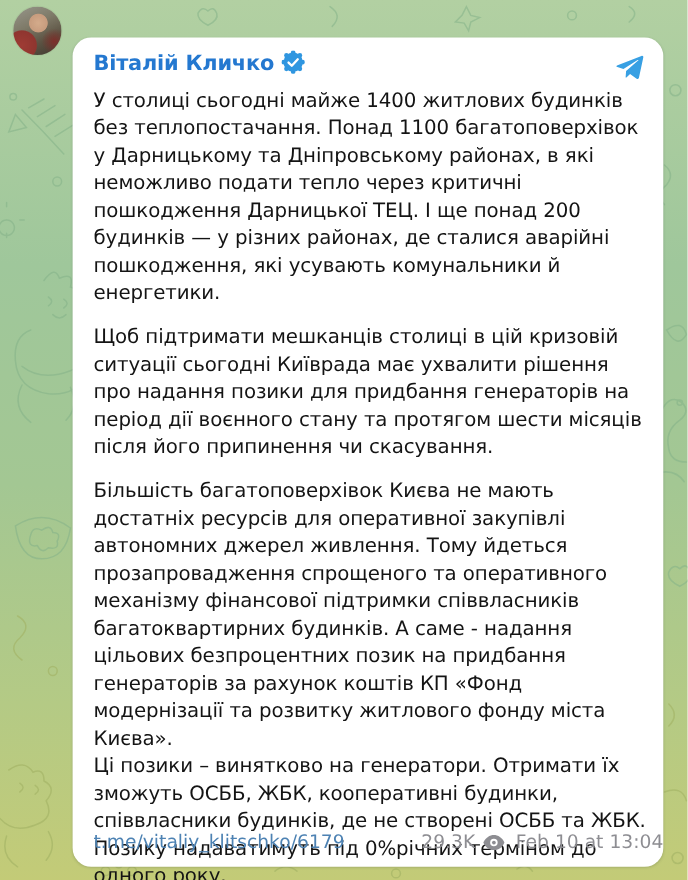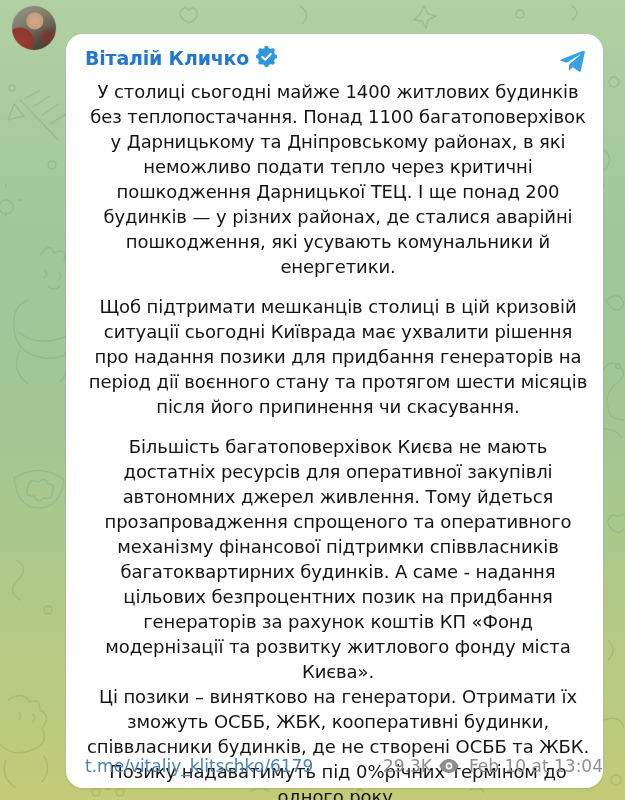--- a/index.html
+++ b/index.html
@@ -24,21 +24,21 @@
     padding:12px 14px 10px 19px;
     box-shadow:0 1px 2px rgba(60,80,60,0.18);
   }
   .header{display:flex;height:26px;margin-bottom:7px;}
   .channel-name{
     color:#2478d0;font-weight:bold;font-size:19px;line-height:24px;letter-spacing:-0.2px;cursor:pointer;
   }
   .badge{width:21px;height:21px;margin-left:7px;flex:0 0 auto;}
   .plane{position:absolute;right:15px;top:13px;width:31px;height:27px;cursor:pointer;}
   .post{width:506px;color:#141414;font-size:18px;line-height:25px;letter-spacing:-0.1px;}
-  .post p{margin:0;text-align:center;}
+  .post p{margin:0;}
   .post p.gap{margin-bottom:15px;}
   .footer{
     position:absolute;left:19px;right:0;bottom:11px;
     display:flex;align-items:center;justify-content:space-between;
     font-size:17px;line-height:22px;
   }
   .post-link{color:#4d82b3;text-decoration:none;cursor:pointer;}
   .meta{display:flex;align-items:center;color:#8d8d92;}
   .views{margin-right:7px;}
   .eye{width:20px;height:14px;margin-right:10px;}

